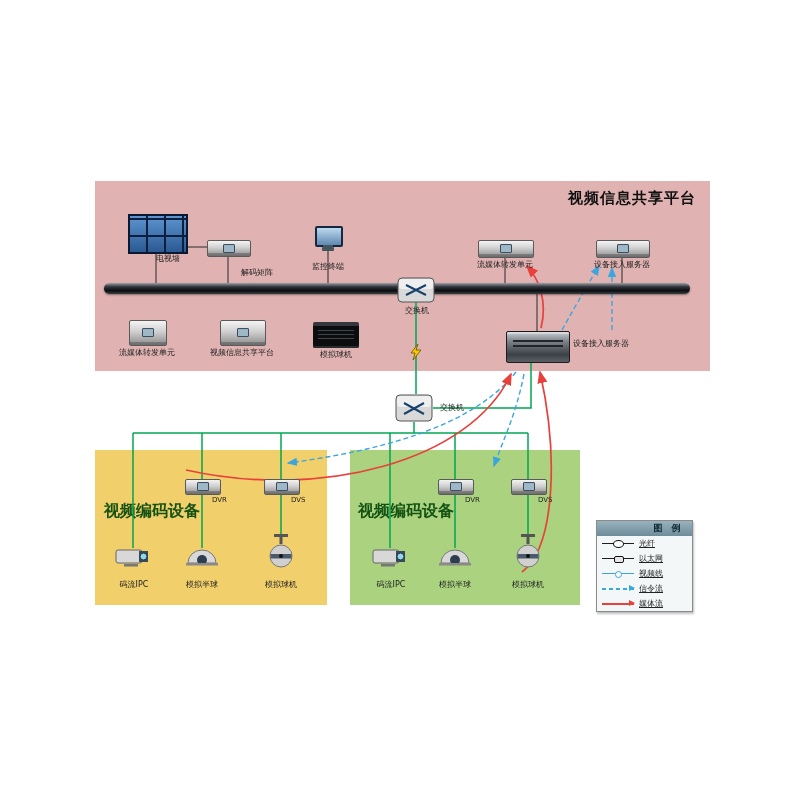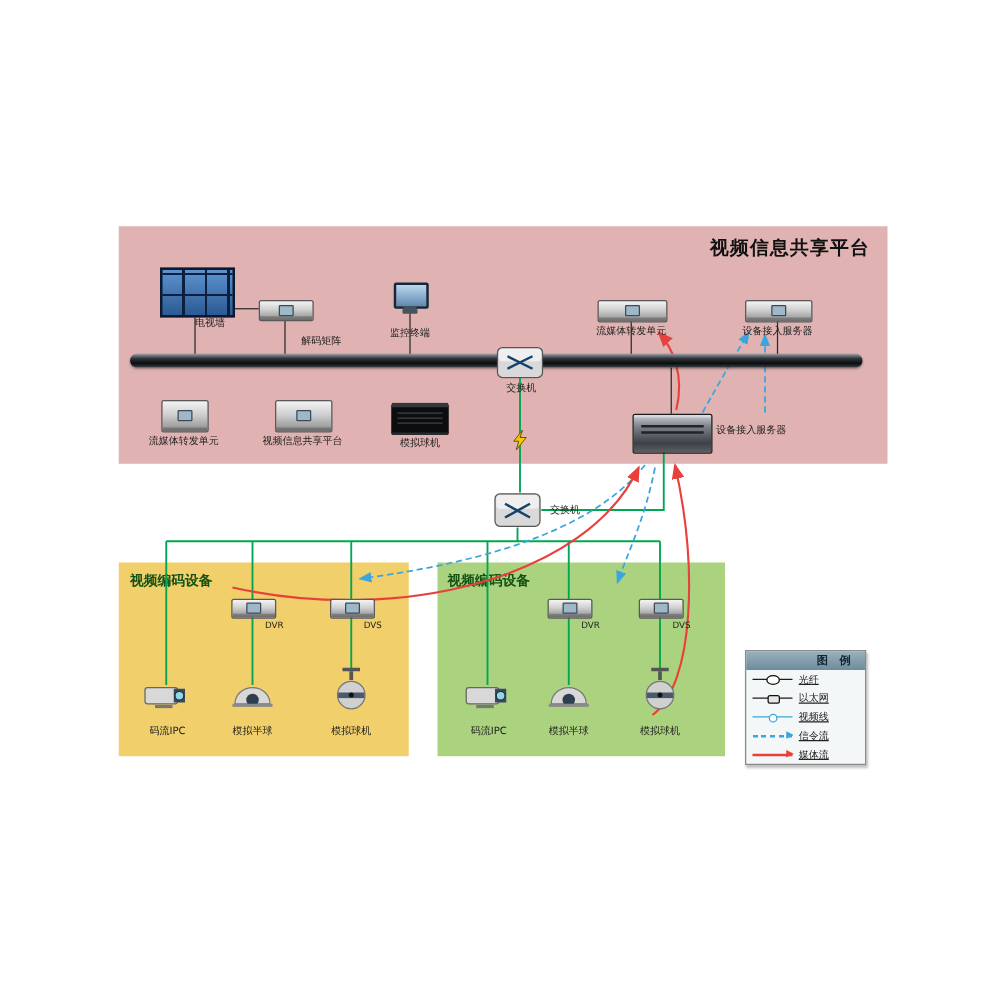--- a/index.html
+++ b/index.html
@@ -3,21 +3,21 @@
 <meta charset="utf-8">
 <style>
   html,body{margin:0;padding:0;background:#fff;}
   .stage{position:relative;width:800px;height:800px;background:#fff;overflow:hidden;
          font-family:"DejaVu Sans","Liberation Sans",sans-serif;color:#222;}
   .region{position:absolute;}
   .platform{left:95px;top:181px;width:615px;height:190px;background:#e0b2b2;}
   .enc-left{left:95px;top:450px;width:232px;height:155px;background:#f1cf6b;}
   .enc-right{left:350px;top:450px;width:230px;height:155px;background:#abd37f;}
   .platform-title{position:absolute;right:14px;top:8px;font-size:15px;font-weight:bold;color:#111;letter-spacing:1px;}
-  .box-title{position:absolute;font-size:11px;font-weight:bold;color:#145214;}
+  .box-title{position:absolute;font-size:16px;font-weight:bold;color:#145214;margin-top:44px;}
   .lbl{position:absolute;transform:translateX(-50%);font-size:8px;line-height:9px;color:#222;white-space:nowrap;z-index:3;}
   .lbl-left{position:absolute;font-size:8px;line-height:9px;color:#222;white-space:nowrap;z-index:3;}
   .node{position:absolute;z-index:2;}
   svg.overlay{position:absolute;left:0;top:0;z-index:1;pointer-events:none;}
   
   .bus{position:absolute;left:104px;top:283px;width:586px;height:11px;border-radius:6px;z-index:1;
        background:linear-gradient(180deg,#9aa0a6 0%,#30343a 35%,#0a0c0e 70%,#3c4046 100%);
        box-shadow:0 1px 2px rgba(0,0,0,.4);}
   
   .tvwall{width:56px;height:36px;border:2px solid #0a1830;background-color:#3f7ab5;

